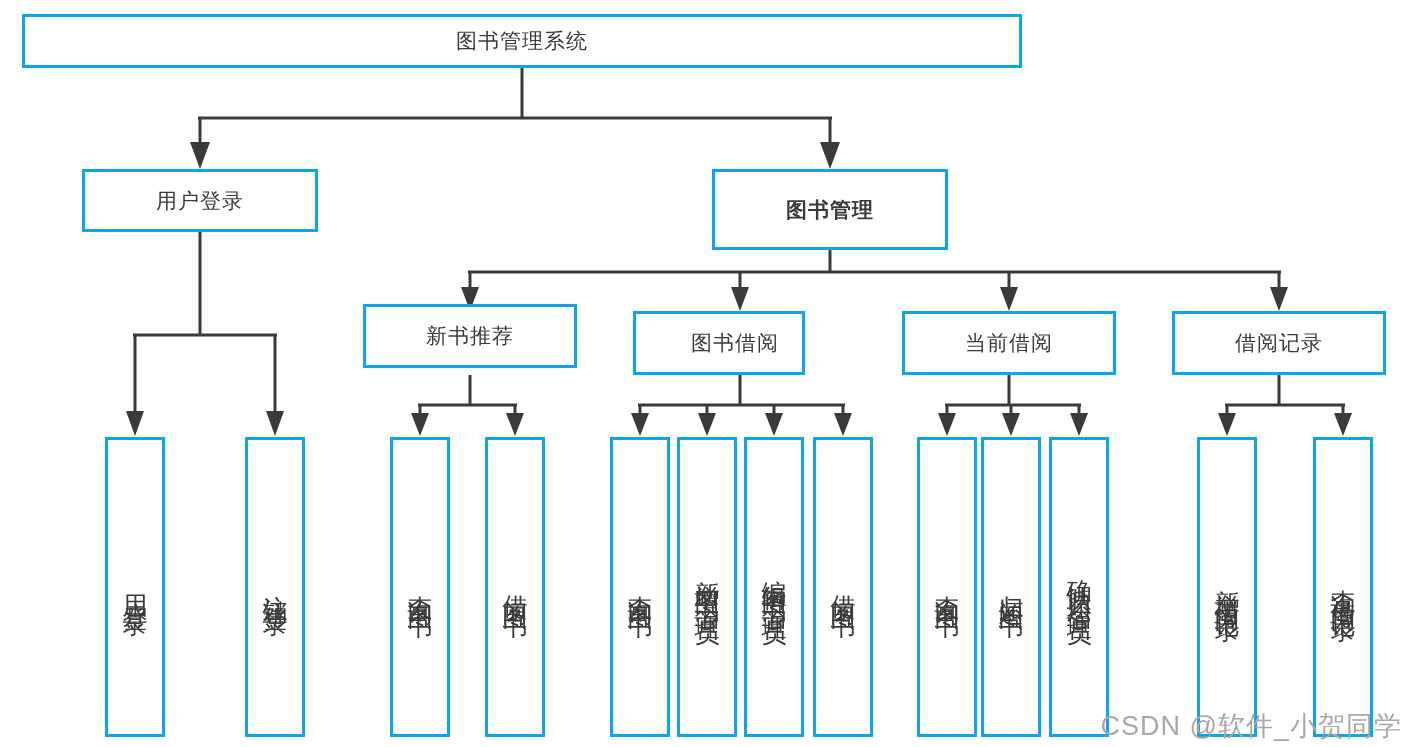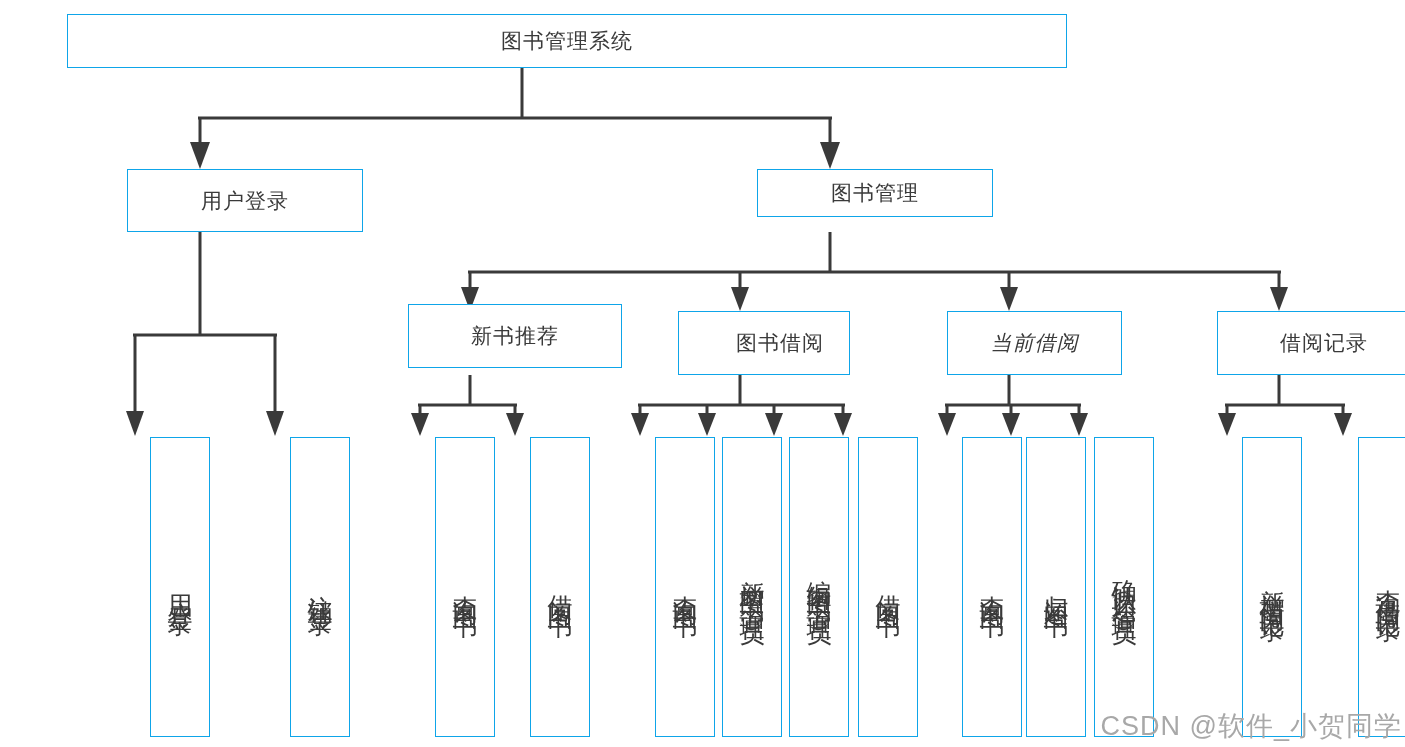--- a/index.html
+++ b/index.html
@@ -18,27 +18,26 @@
   .connectors {
     position: absolute;
     left: 0;
     top: 0;
     width: 1405px;
     height: 747px;
   }
   .node {
     position: absolute;
     box-sizing: border-box;
-    border: 1px solid #0ea5e9;
+    border: 3px solid #0ea5e9;
     background: #ffffff;
     display: flex;
     align-items: center;
     justify-content: center;
     color: #3a3a3a;
-    margin-left: 45px;
   }
   .node.h {
     font-size: 21px;
     letter-spacing: 1px;
   }
   .node.leaf {
     width: 60px;
     top: 437px;
     height: 300px;
   }
@@ -108,31 +107,31 @@
     </g>
   </svg>
 
   <div class="node h" style="left:22px; top:14px; width:1000px; height:54px;">
     <span>图书管理系统</span>
   </div>
 
   <div class="node h" style="left:82px; top:169px; width:236px; height:63px;">
     <span>用户登录</span>
   </div>
-  <div class="node h" style="left:712px; top:169px; width:236px; height:48px;">
+  <div class="node h" style="left:712px; top:169px; width:236px; height:81px;font-weight:bold;">
     <span>图书管理</span>
   </div>
 
   <div class="node h" style="left:363px; top:304px; width:214px; height:64px;">
     <span>新书推荐</span>
   </div>
   <div class="node h" style="left:633px; top:311px; width:172px; height:64px;padding-left:32px;">
     <span>图书借阅</span>
   </div>
-  <div class="node h" style="left:902px; top:311px; width:175px; height:64px;font-style:italic;">
+  <div class="node h" style="left:902px; top:311px; width:214px; height:64px;">
     <span>当前借阅</span>
   </div>
   <div class="node h" style="left:1172px; top:311px; width:214px; height:64px;">
     <span>借阅记录</span>
   </div>
 
   <div class="node leaf" style="left:105px;">
     <span>用户登录</span>
   </div>
   <div class="node leaf" style="left:245px;">

